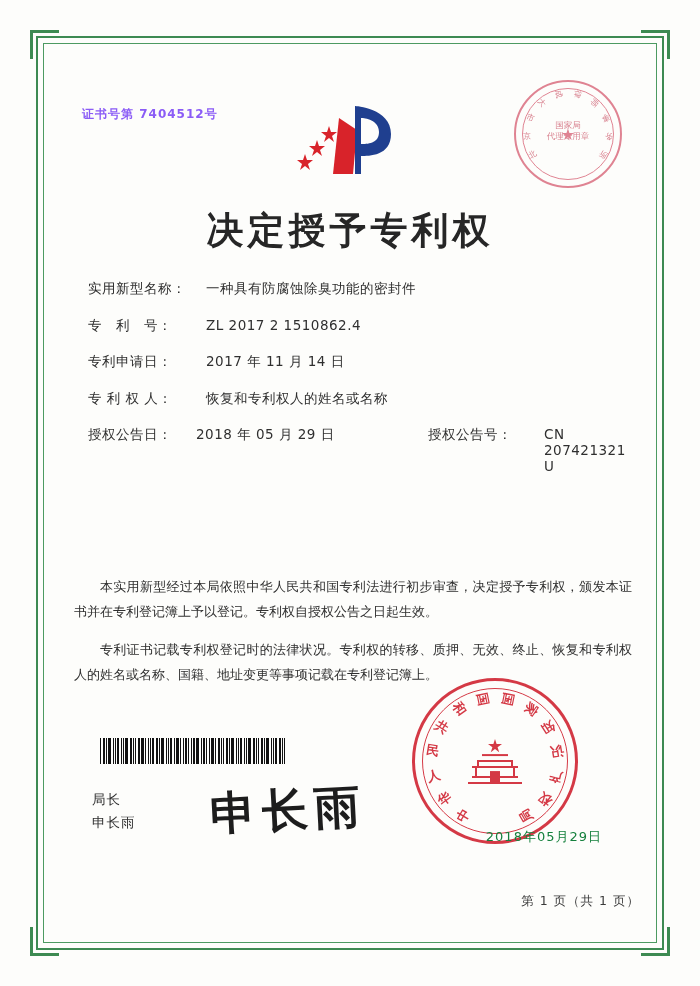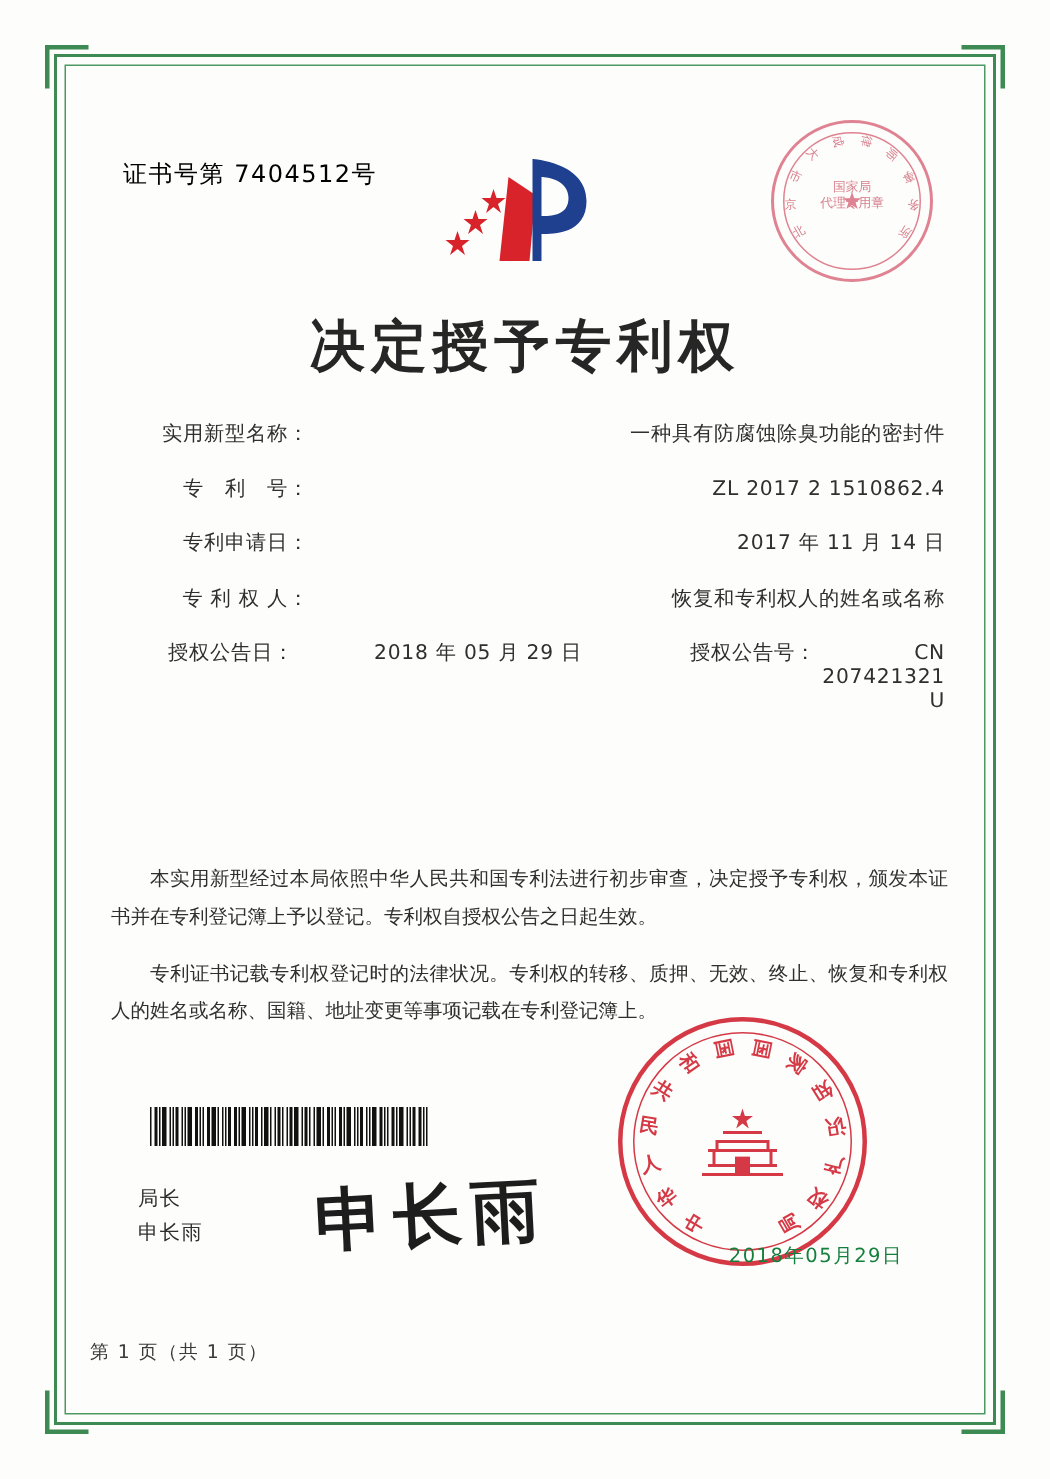--- a/index.html
+++ b/index.html
@@ -54,24 +54,25 @@
     top: 58px;
     right: 60px;
     bottom: 58px;
   }
 
   
   .cert-no {
     position: absolute;
     left: 22px;
     top: 48px;
-    font-size: 16px;
+    font-size: 12px;
     letter-spacing: 1px;
-    color: #000000;
+    color: #8b5cf6;
     font-family: "DejaVu Sans", "Liberation Sans", sans-serif;
+    font-weight: bold;
   }
 
   
   .seal-top {
     position: absolute;
     right: 18px;
     top: 22px;
     width: 104px;
     height: 104px;
     border-radius: 50%;
@@ -144,21 +145,20 @@
     left: 28px;
     right: 10px;
     top: 222px;
     font-size: 13.5px;
     color: #2f2f2f;
   }
   .field-row {
     display: flex;
     align-items: baseline;
     margin-bottom: 18.5px;
-    text-align: right;
   }
   .field-label {
     width: 118px;
     flex: 0 0 118px;
     letter-spacing: 0.5px;
     white-space: nowrap;
   }
   .field-value {
     flex: 1 1 auto;
     letter-spacing: 0.5px;
@@ -274,21 +274,21 @@
     font-size: 13px;
     letter-spacing: 1px;
     color: #15803d;
   }
 
   
   .footer {
     position: absolute;
     left: 0; right: 0;
     bottom: 18px;
-    text-align: left;
+    text-align: right;
     font-size: 12.5px;
     color: #3a3a3a;
     letter-spacing: 1px;
   }
 </style>
 </head>
 <body>
 
 <div class="page">
 

